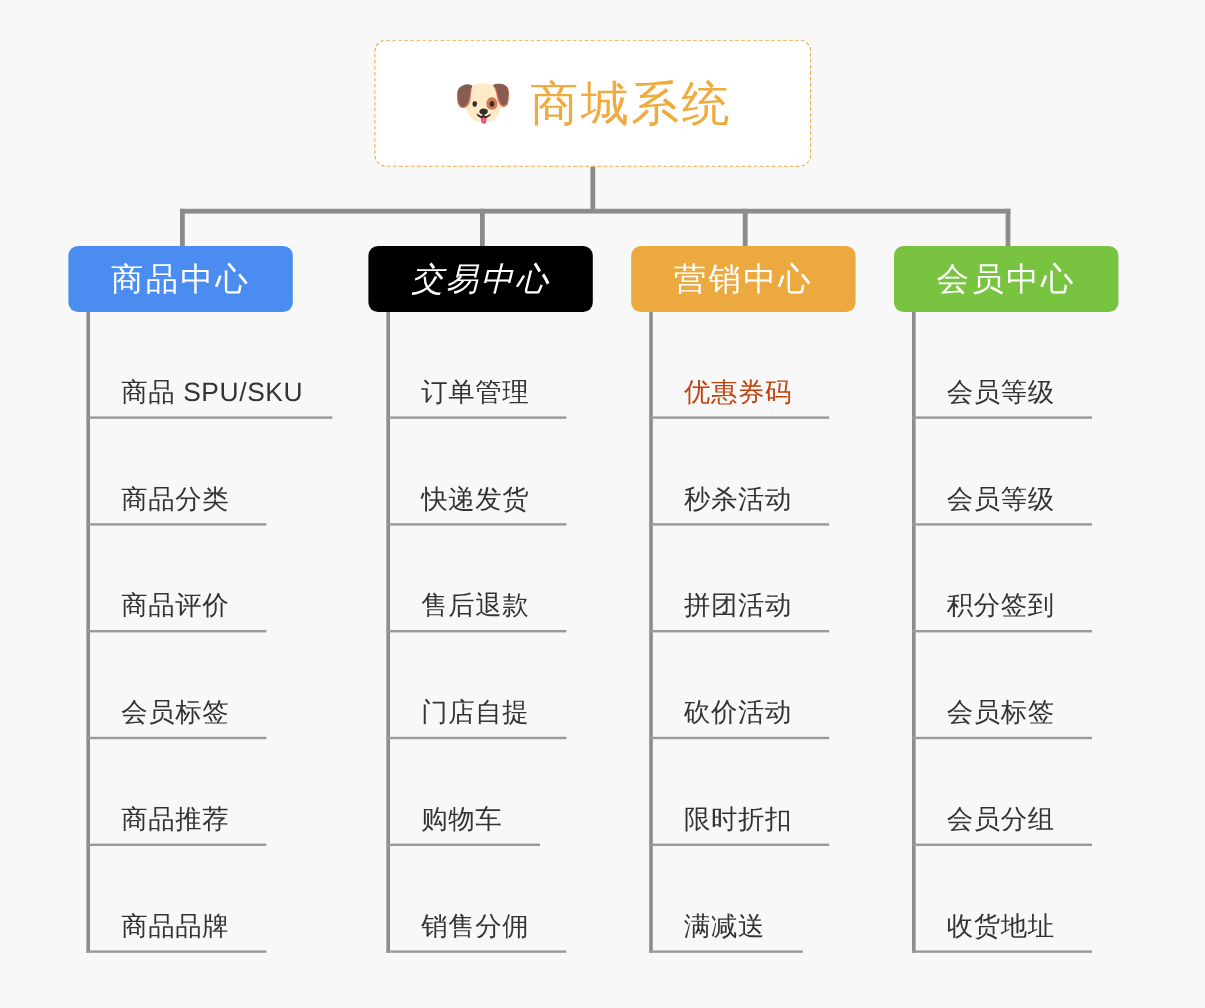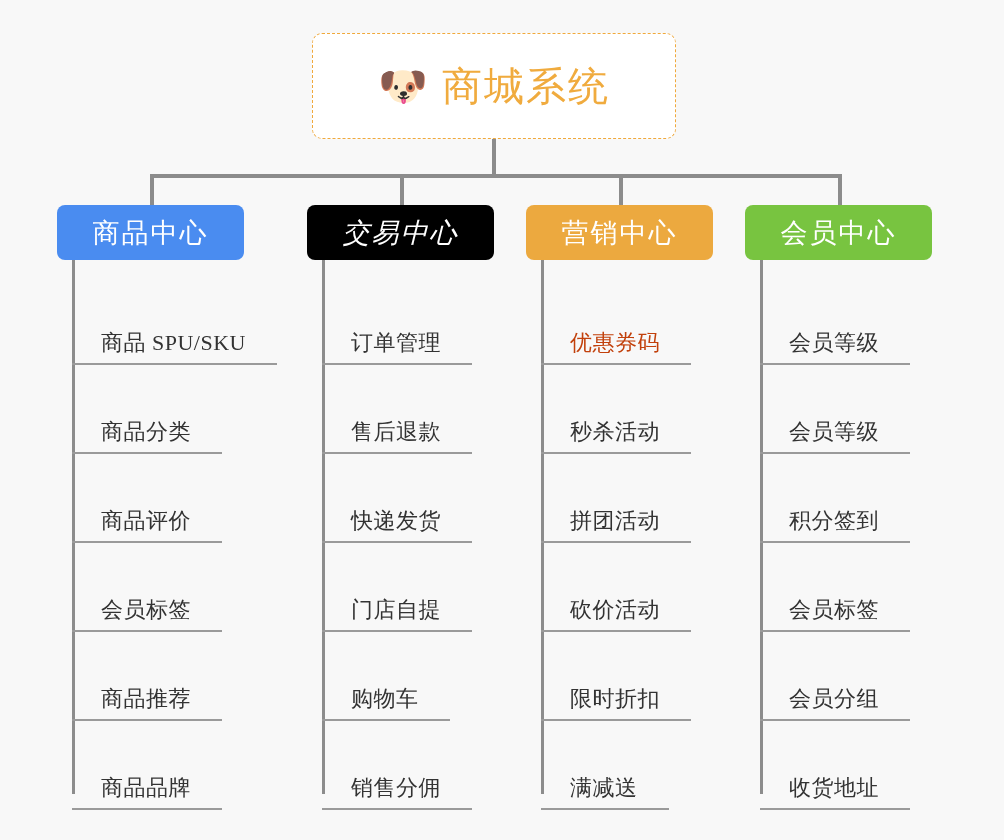--- a/index.html
+++ b/index.html
@@ -83,22 +83,21 @@
     align-items: center;
     justify-content: center;
     color: #ffffff;
     font-size: 27px;
     letter-spacing: 2px;
     white-space: nowrap;
   }
   .leaves {
     position: relative;
     margin-top: 0;
-    padding-top: 16px;
-    font-family: Liberation Serif, serif;
+    padding-top: 0;
   }
   .spine {
     position: absolute;
     left: 15px;
     top: 0;
     width: 3px;
     background: #8c8c8c;
   }
   .leaf {
     position: relative;
@@ -181,25 +180,25 @@
           <span>交易中心</span>
         </div>
         <div class="leaves">
           <div class="spine" style="background: rgb(140, 140, 140); height: 534px;"></div>
           <div class="leaf">
             <div class="leaf-rule" style="width: 150px; background: rgb(154, 154, 154);"></div>
             <div class="leaf-label" style="color: rgb(51, 51, 51);">订单管理</div>
           </div>
           <div class="leaf">
             <div class="leaf-rule" style="width: 150px; background: rgb(154, 154, 154);"></div>
+            <div class="leaf-label" style="color: rgb(51, 51, 51);">快递发货</div>
+          </div>
+          <div class="leaf">
+            <div class="leaf-rule" style="width: 150px; background: rgb(154, 154, 154);"></div>
             <div class="leaf-label" style="color: rgb(51, 51, 51);">售后退款</div>
-          </div>
-          <div class="leaf">
-            <div class="leaf-rule" style="width: 150px; background: rgb(154, 154, 154);"></div>
-            <div class="leaf-label" style="color: rgb(51, 51, 51);">快递发货</div>
           </div>
           <div class="leaf">
             <div class="leaf-rule" style="width: 150px; background: rgb(154, 154, 154);"></div>
             <div class="leaf-label" style="color: rgb(51, 51, 51); text-align: center;">门店自提</div>
           </div>
           <div class="leaf">
             <div class="leaf-rule" style="width: 128px; background: rgb(154, 154, 154);"></div>
             <div class="leaf-label" style="color: rgb(51, 51, 51);">购物车</div>
           </div>
           <div class="leaf">

